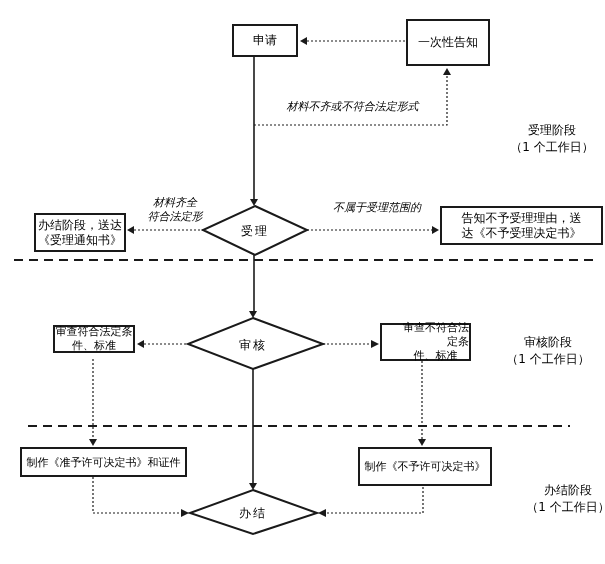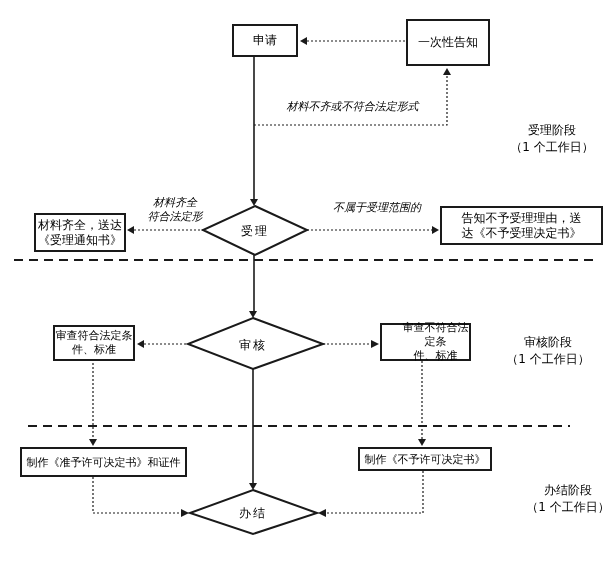--- a/index.html
+++ b/index.html
@@ -4,43 +4,43 @@
 <style>
   html,body{margin:0;padding:0;background:#fff;}
   #canvas{
     position:relative;width:605px;height:564px;background:#ffffff;
     font-family:"DejaVu Sans",sans-serif;color:#000;overflow:hidden;
   }
   #connectors{position:absolute;left:0;top:0;z-index:1;}
   .box{
     position:absolute;z-index:2;background:#fff;border:2px solid #1a1a1a;
     display:flex;flex-direction:column;align-items:center;justify-content:center;
-    text-align:center;font-size:12px;line-height:15px;box-sizing:border-box;
+    text-align:right;font-size:12px;line-height:15px;box-sizing:border-box;
   }
   .diamond-label{
     position:absolute;z-index:3;width:60px;text-align:center;
     font-size:12px;letter-spacing:2px;
   }
   .stage-label{
     position:absolute;z-index:2;width:104px;text-align:center;
     font-size:12px;line-height:17px;
   }
   .edge-label{
     position:absolute;z-index:2;text-align:center;font-size:11px;
     line-height:14px;font-style:italic;
   }
   
   #apply-box{left:232px;top:24px;width:66px;height:33px;}
   #notice-box{left:406px;top:19px;width:84px;height:47px;}
   #accept-result-box{left:34px;top:213px;width:92px;height:39px;}
   #reject-result-box{left:440px;top:206px;width:163px;height:39px;}
-  #review-pass-box{left:53px;top:325px;width:82px;height:36px;font-size:11px;line-height:14px;}
+  #review-pass-box{left:53px;top:325px;width:82px;height:28px;font-size:11px;line-height:14px;}
   #review-fail-box{left:380px;top:323px;width:91px;height:38px;font-size:11px;line-height:14px;padding-left:20px;}
   #make-permit-box{left:20px;top:447px;width:167px;height:30px;font-size:11px;}
-  #make-denial-box{left:358px;top:447px;width:134px;height:24px;font-size:11px;}
+  #make-denial-box{left:358px;top:447px;width:134px;height:39px;font-size:11px;}
   #accept-label{left:225px;top:223px;}
   #review-label{left:223px;top:337px;}
   #finish-label{left:223px;top:505px;text-align:center;}
   #stage-acceptance{left:500px;top:122px;}
   #stage-review{left:496px;top:334px;}
   #stage-completion{left:516px;top:482px;}
   #edge-incomplete{left:285px;top:100px;width:135px;}
   #edge-complete{left:138px;top:196px;width:74px;}
   #edge-outscope{left:330px;top:201px;width:94px;}
 </style>
@@ -100,21 +100,21 @@
 
   <div id="apply-box" class="box">
     <span>申请</span>
   </div>
 
   <div id="notice-box" class="box">
     <span>一次性告知</span>
   </div>
 
   <div id="accept-result-box" class="box">
-    <span>材料齐全，送达</span>
+    <span>办结阶段，送达</span>
     <span>《受理通知书》</span>
   </div>
 
   <div id="reject-result-box" class="box">
     <span>告知不予受理理由，送</span>
     <span>达《不予受理决定书》</span>
   </div>
 
   <div id="review-pass-box" class="box">
     <span>审查符合法定条</span>

